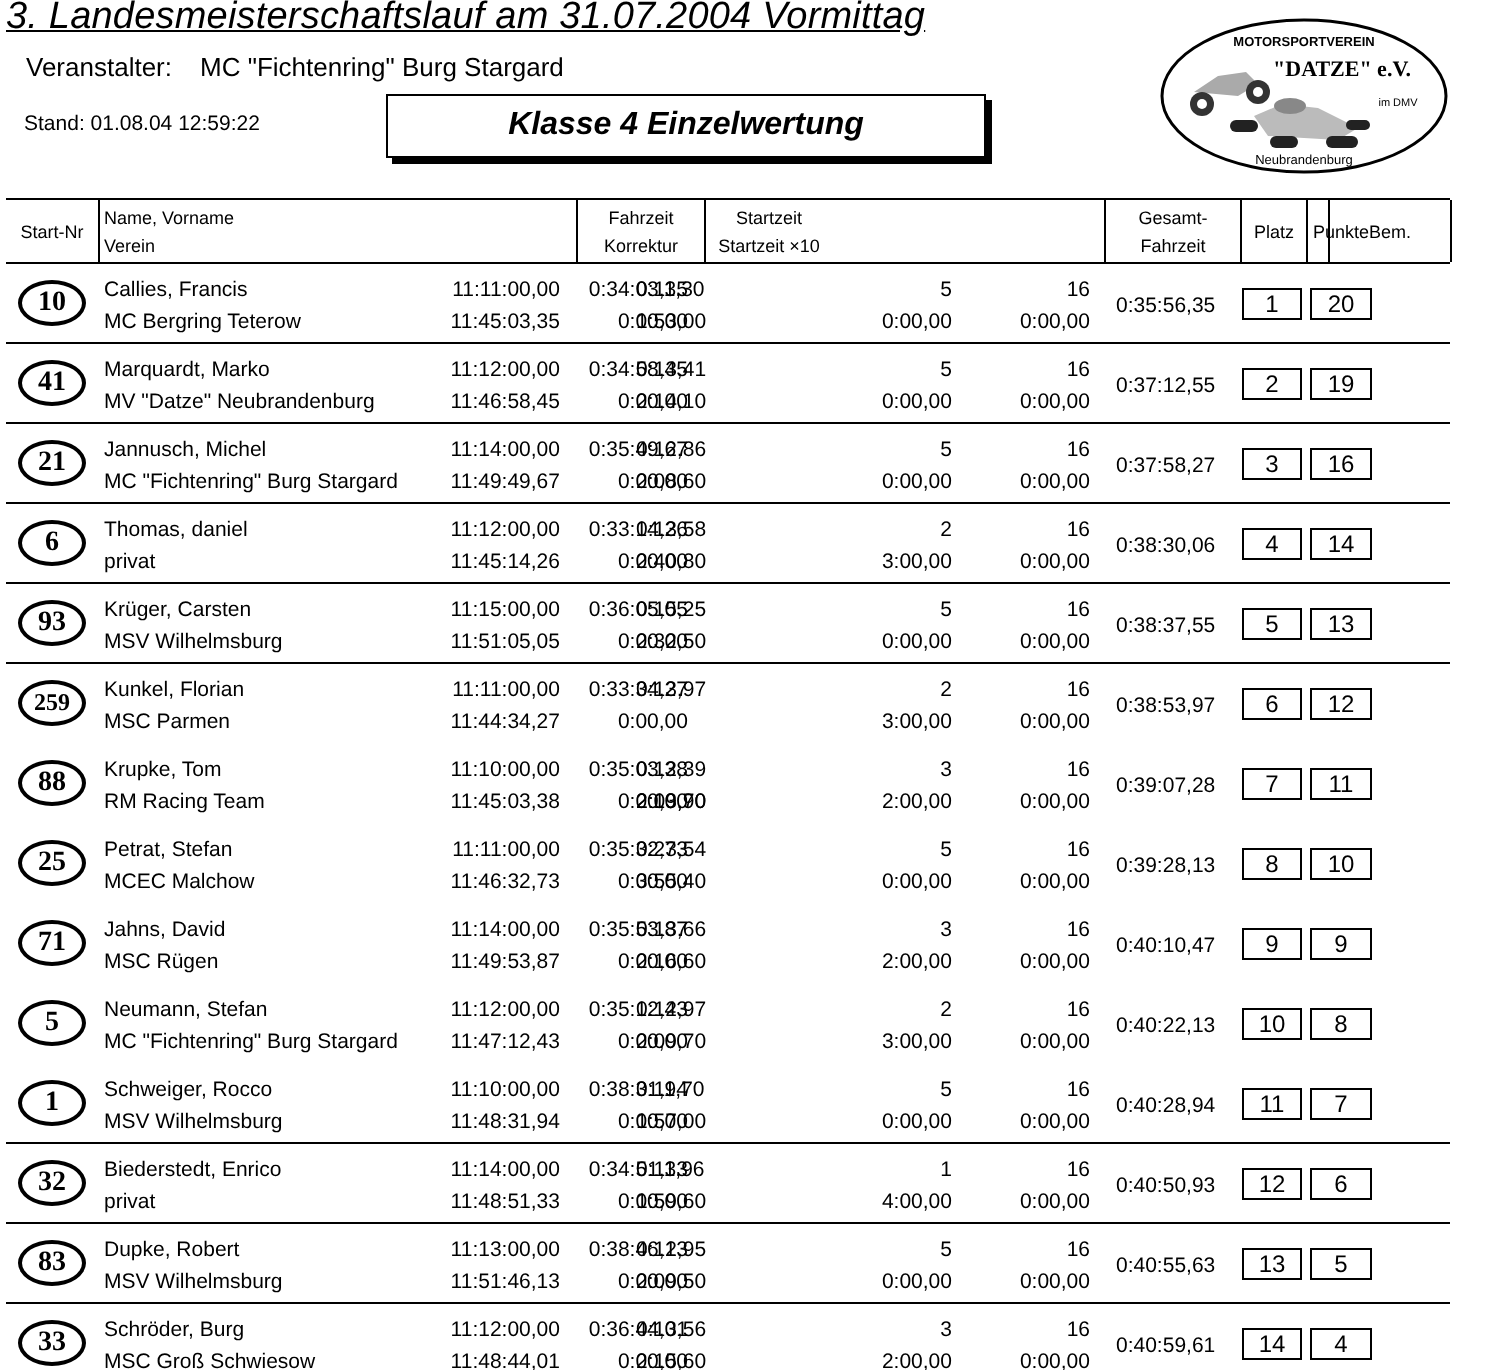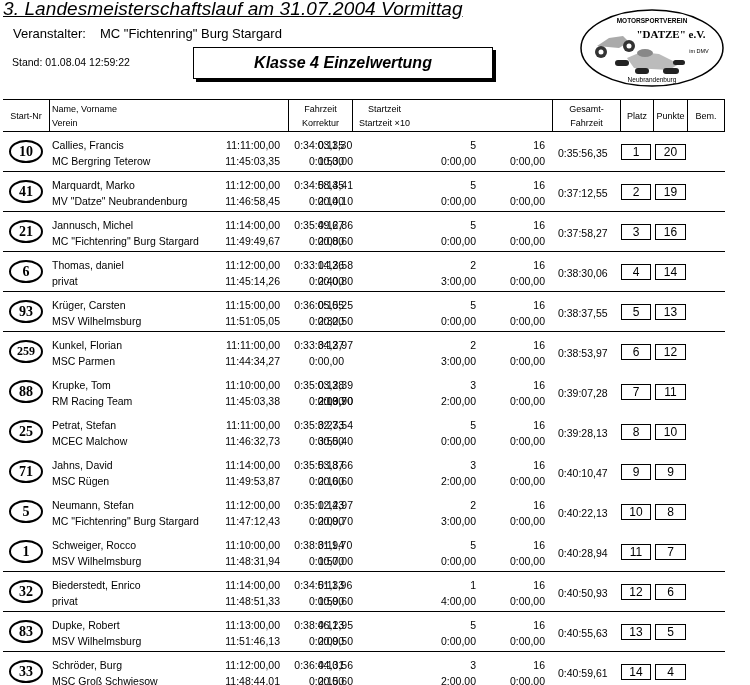--- a/index.html
+++ b/index.html
@@ -97,21 +97,21 @@
     <div class="th" style="left:549px;width:68px;">
         <span>Gesamt-</span>
         <span>Fahrzeit</span>
       </div>
     <div class="th" style="left:617px;width:33px;">
         <span>Platz</span>
       </div>
     <div class="th" style="left:650px;width:34px;">
         <span>Punkte</span>
       </div>
-    <div class="th last" style="left:684px;width:38px;">
+    <div class="th last" style="left:661px;width:62px;">
         <span>Bem.</span>
       </div>
   </div>
   <div id="rows">
       <div class="row sep">
     <div class="badge">
           <span>10</span>
         </div>
     <div class="cell l1" style="left:49px;">Callies, Francis</div>
     <div class="cell l2" style="left:49px;">MC Bergring Teterow</div>

